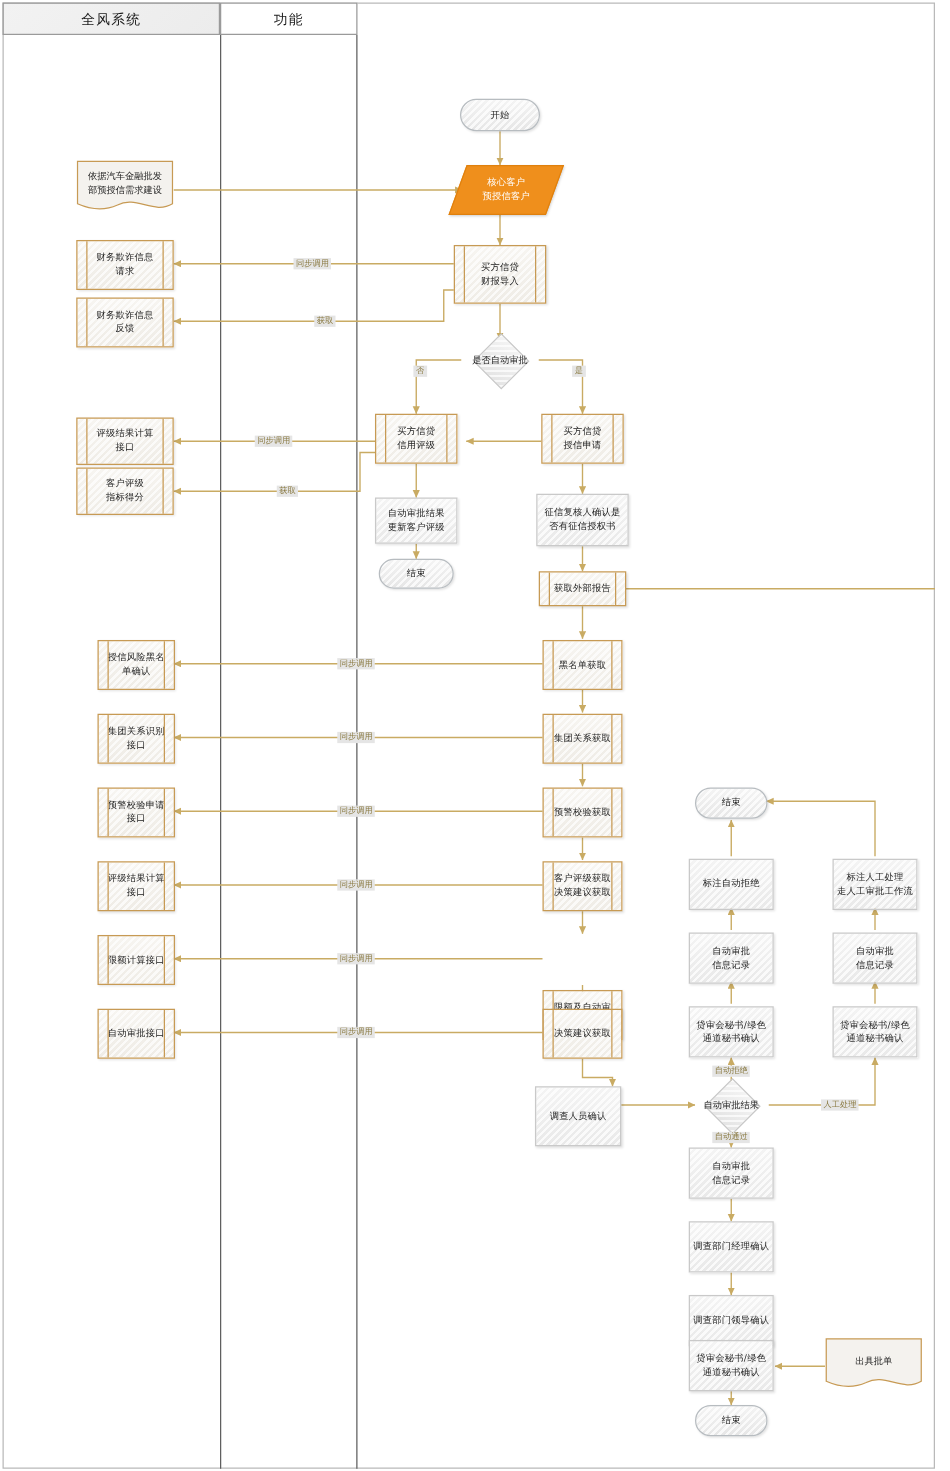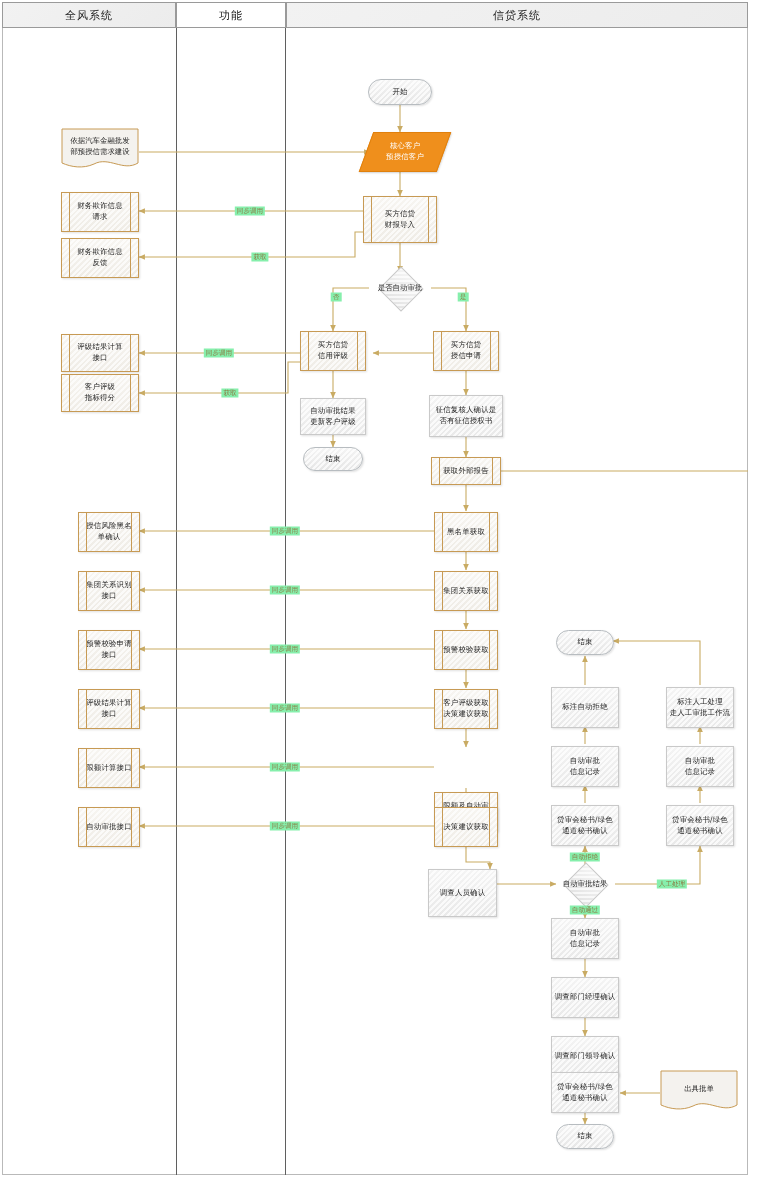--- a/index.html
+++ b/index.html
@@ -94,39 +94,36 @@
   .n-doc .doc-txt{
     position:absolute;left:0;top:0;right:0;bottom:0;
     display:flex;align-items:center;justify-content:center;
     text-align:center;font-size:7.4px;line-height:1.45;color:#1d1d1d;
     white-space:pre-line;padding-bottom:6px;box-sizing:border-box;
   }
 
   
   .elabel{
     position:absolute;font-size:6.6px;color:#8a7a42;
-    background:#86efac;padding:0 2px;white-space:nowrap;
+    background:#e5e5e5;padding:0 2px;white-space:nowrap;
     transform:translate(-50%,-50%);
   }
 </style>
 </head>
 <body>
 
 <div id="root">
 
   <div class="outer-frame"></div>
 
   <div class="lane-head" style="left:2px;width:174px;">
     <span>全风系统</span>
   </div>
   <div class="lane-head white" style="left:176px;width:110px;">
     <span>功能</span>
-  </div>
-  <div class="lane-head" style="left:286px;width:462px;">
-    <span>信贷系统</span>
   </div>
   <div class="lane-body" style="left:176px;width:110px;"></div>
 
   <svg id="edges">
     <defs>
       <marker id="ar" markerWidth="7" markerHeight="7" refX="5.4" refY="2.6" orient="auto">
         <path d="M0,0 L5.6,2.6 L0,5.2 z" fill="#c9ab63"></path>
       </marker>
     </defs>
     <g fill="none" stroke="#c9ab63" stroke-width="1.1" marker-end="url(#ar)">

